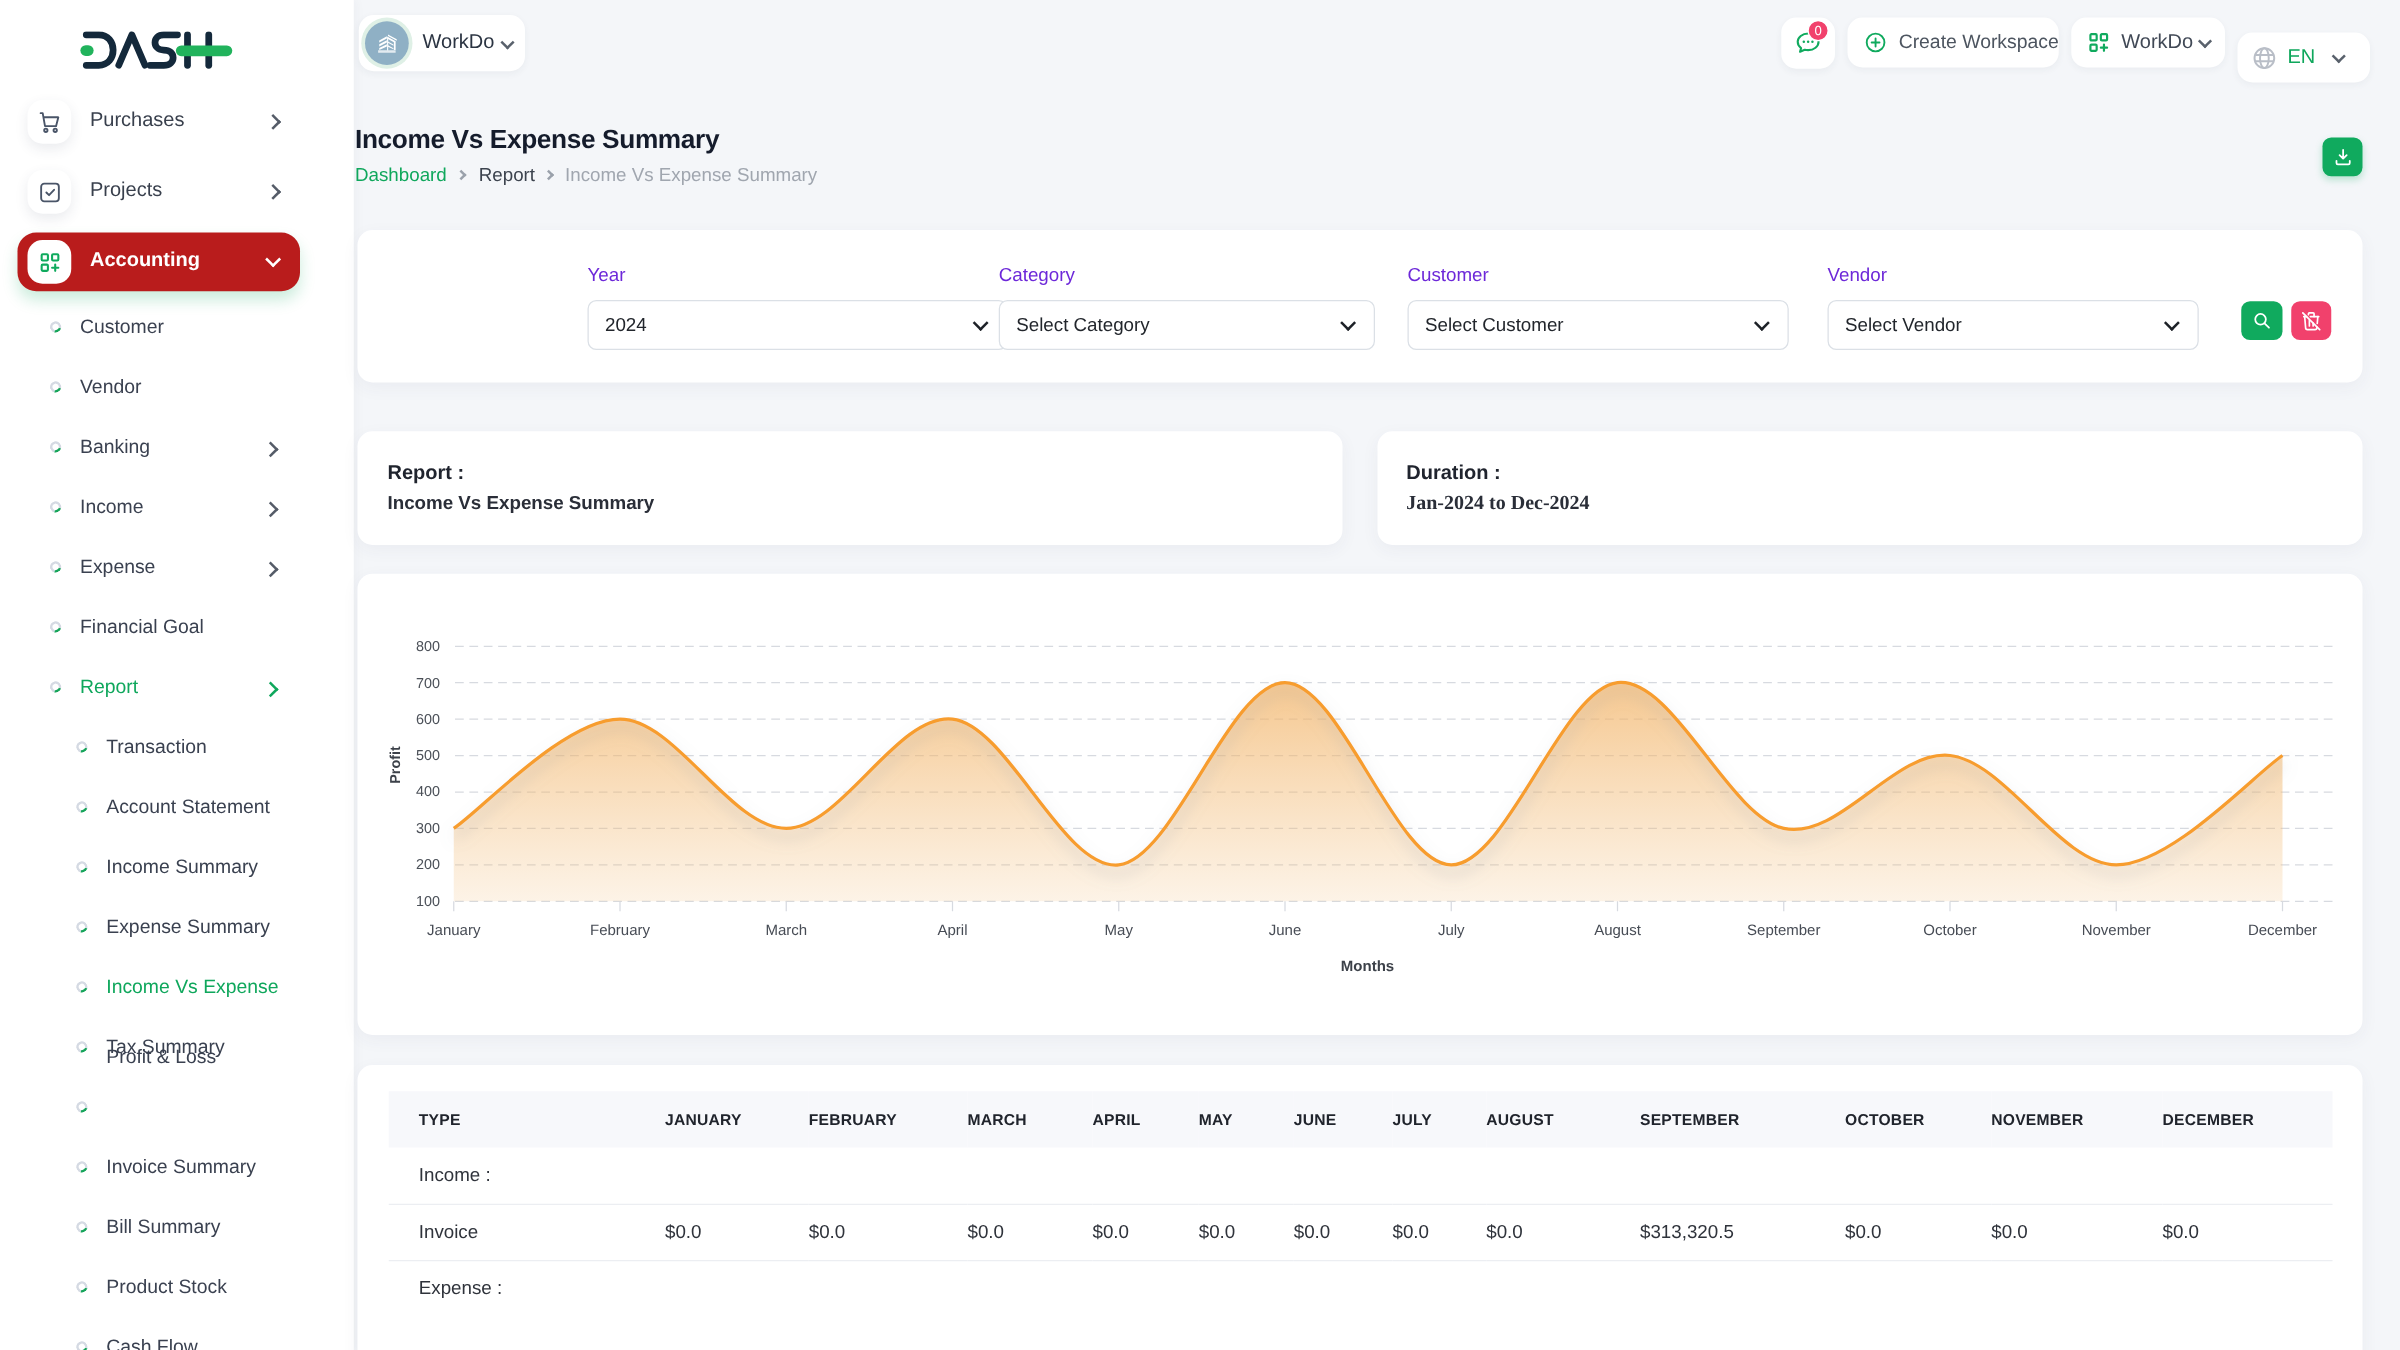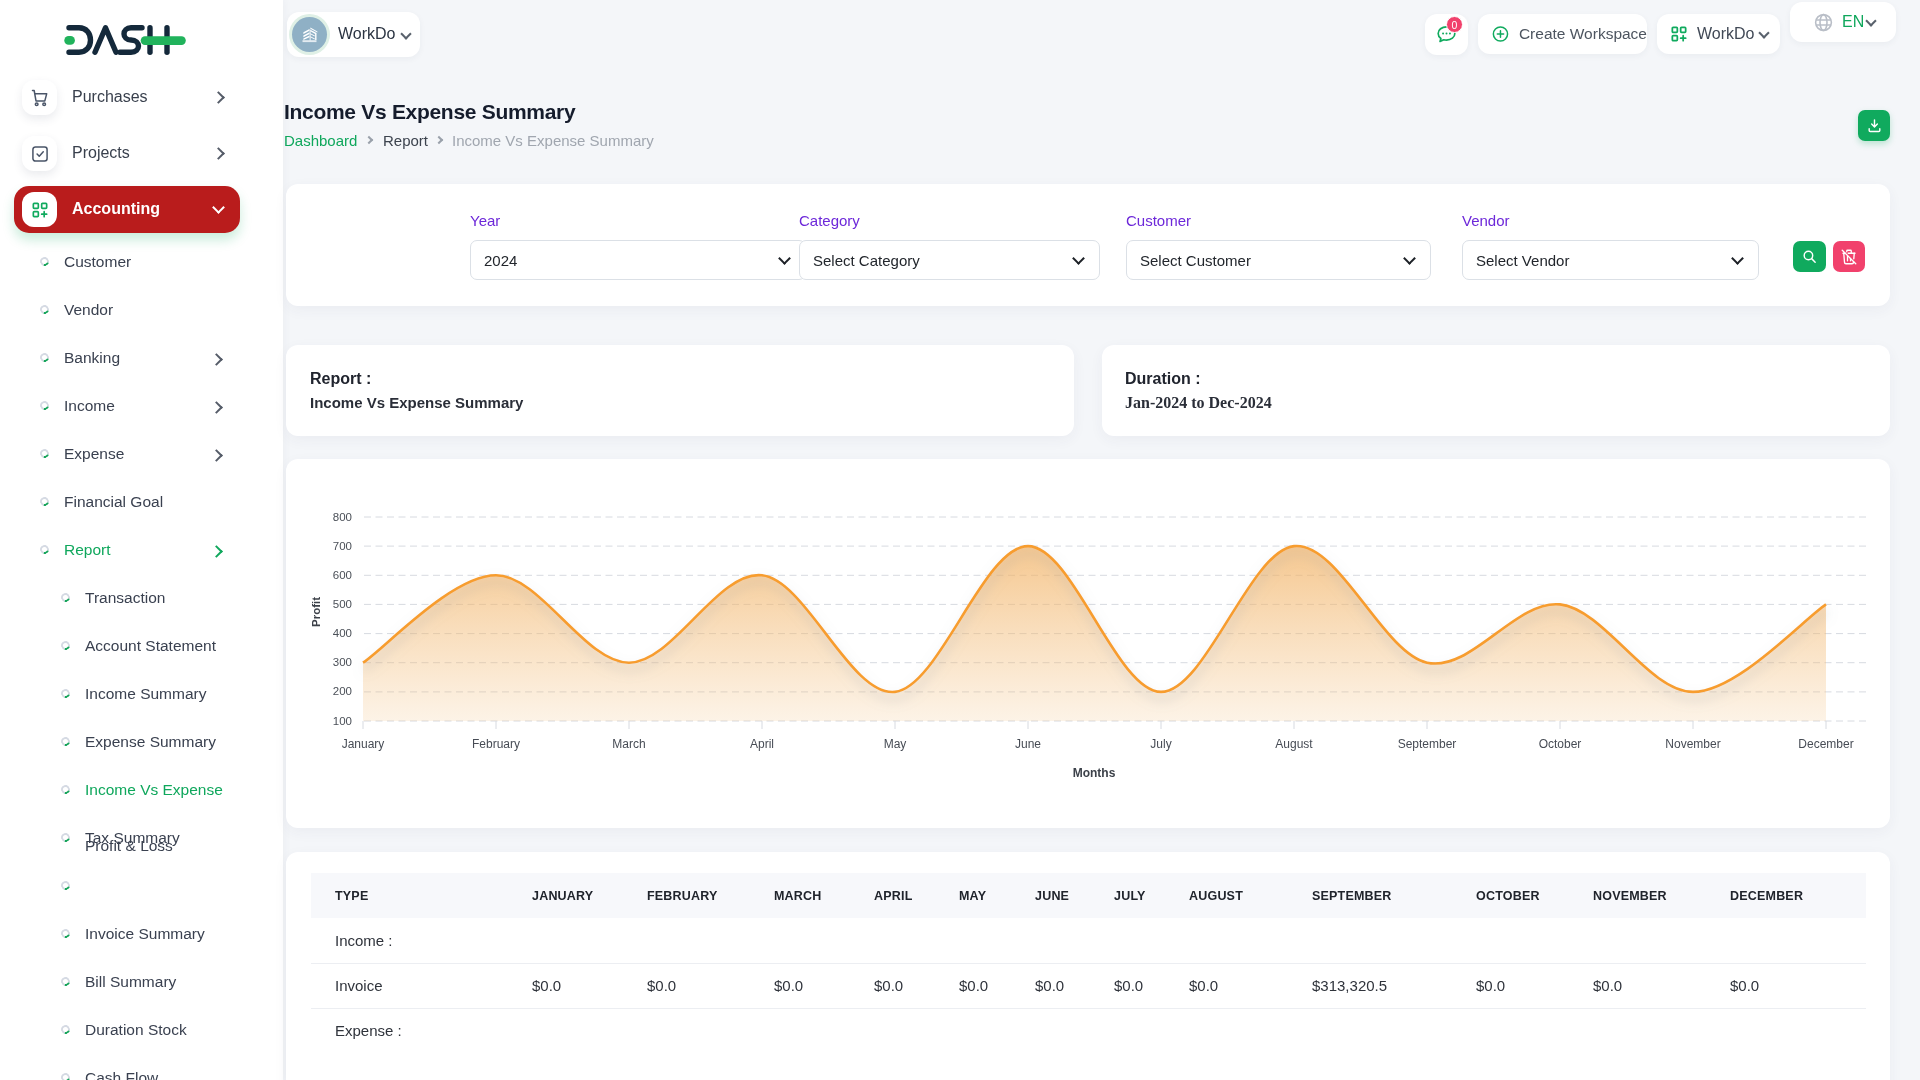--- a/index.html
+++ b/index.html
@@ -115,21 +115,21 @@
     <div class="sub grn" style="left:85px;top:781px;">Income Vs Expense</div>
   <div class="bullet" style="left:61px;top:833px;"></div>
     <div class="sub" style="left:85px;top:829px;">Tax Summary</div>
   <div class="bullet" style="left:61px;top:881px;"></div>
     <div class="sub" style="left:85px;top:837px;">Profit &amp; Loss</div>
   <div class="bullet" style="left:61px;top:929px;"></div>
     <div class="sub" style="left:85px;top:925px;">Invoice Summary</div>
   <div class="bullet" style="left:61px;top:977px;"></div>
     <div class="sub" style="left:85px;top:973px;">Bill Summary</div>
   <div class="bullet" style="left:61px;top:1025px;"></div>
-    <div class="sub" style="left:85px;top:1021px;">Duration Stock</div>
+    <div class="sub" style="left:85px;top:1021px;">Product Stock</div>
   <div class="bullet" style="left:61px;top:1073px;"></div>
     <div class="sub" style="left:85px;top:1069px;">Cash Flow</div>
 </div>
 
 <div class="wbtn" style="left:287px;top:12px;width:133px;height:45px;">
   <div style="position:absolute;left:5px;top:5px;width:35px;height:35px;border-radius:50%;background:#8fb0c5;box-shadow:0 0 0 3px #dff0e6;display:flex;align-items:center;justify-content:center;">
     <svg width="21" height="21" viewBox="0 0 24 24">
         <g fill="#fff">
           <path d="M4 18.5h16v2.2H4z" opacity=".75"></path>
           <path d="M13 4l8 4.5v1.3l-8-4.3z"></path>
@@ -171,21 +171,21 @@
   <svg style="margin-left:12px;" width="20" height="20" viewBox="0 0 24 24" fill="none" stroke="#10aa5e" stroke-width="2.1" stroke-linecap="round" stroke-linejoin="round">
       <rect x="4" y="4" width="6" height="6" rx="1"></rect>
       <rect x="14" y="4" width="6" height="6" rx="1"></rect>
       <rect x="4" y="14" width="6" height="6" rx="1"></rect>
       <path d="M17 14v6M14 17h6"></path>
     </svg>
   <div style="margin-left:8px;font-size:16px;font-weight:500;color:#414956;">WorkDo</div>
   <div class="chev d" style="left:103px;top:15px;width:8px;height:8px;border-color:#59616c;"></div>
 </div>
 
-<div class="wbtn" style="left:1790px;top:2px;width:106px;height:40px;padding-left:12px;">
+<div class="wbtn" style="left:1790px;top:26px;width:106px;height:40px;">
   <svg style="margin-left:11px;" width="21" height="21" viewBox="0 0 24 24" fill="none" stroke="#b9bec7" stroke-width="1.8">
       <circle cx="12" cy="12" r="9"></circle>
       <ellipse cx="12" cy="12" rx="4" ry="9"></ellipse>
       <path d="M3.5 9.2h17M3.5 14.8h17"></path>
     </svg>
   <div style="margin-left:8px;font-size:16px;font-weight:500;color:#0fa75c;">EN</div>
   <div class="chev d" style="left:77px;top:15px;width:8px;height:8px;border-color:#59616c;"></div>
 </div>
 
 <div class="abs" style="left:284px;top:100px;font-size:21px;letter-spacing:-0.3px;font-weight:bold;color:#151c2c;">Income Vs Expense Summary</div>

